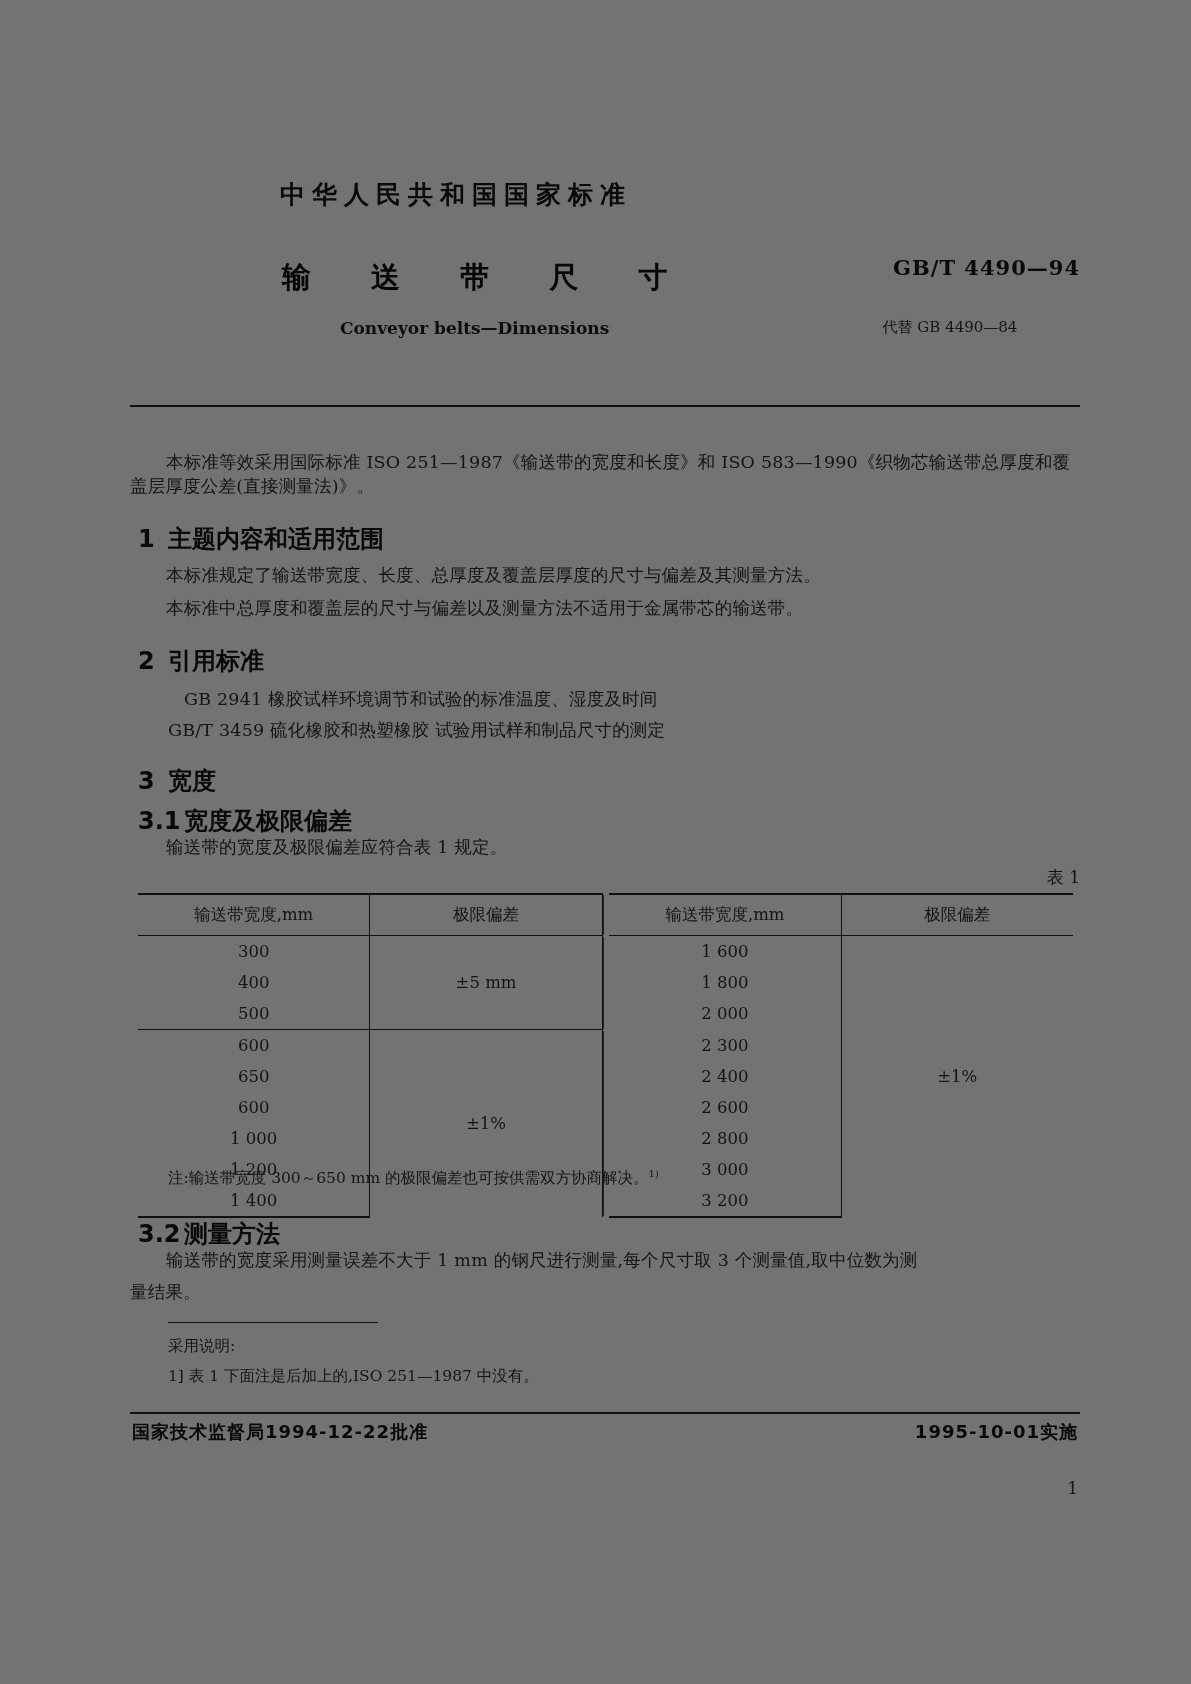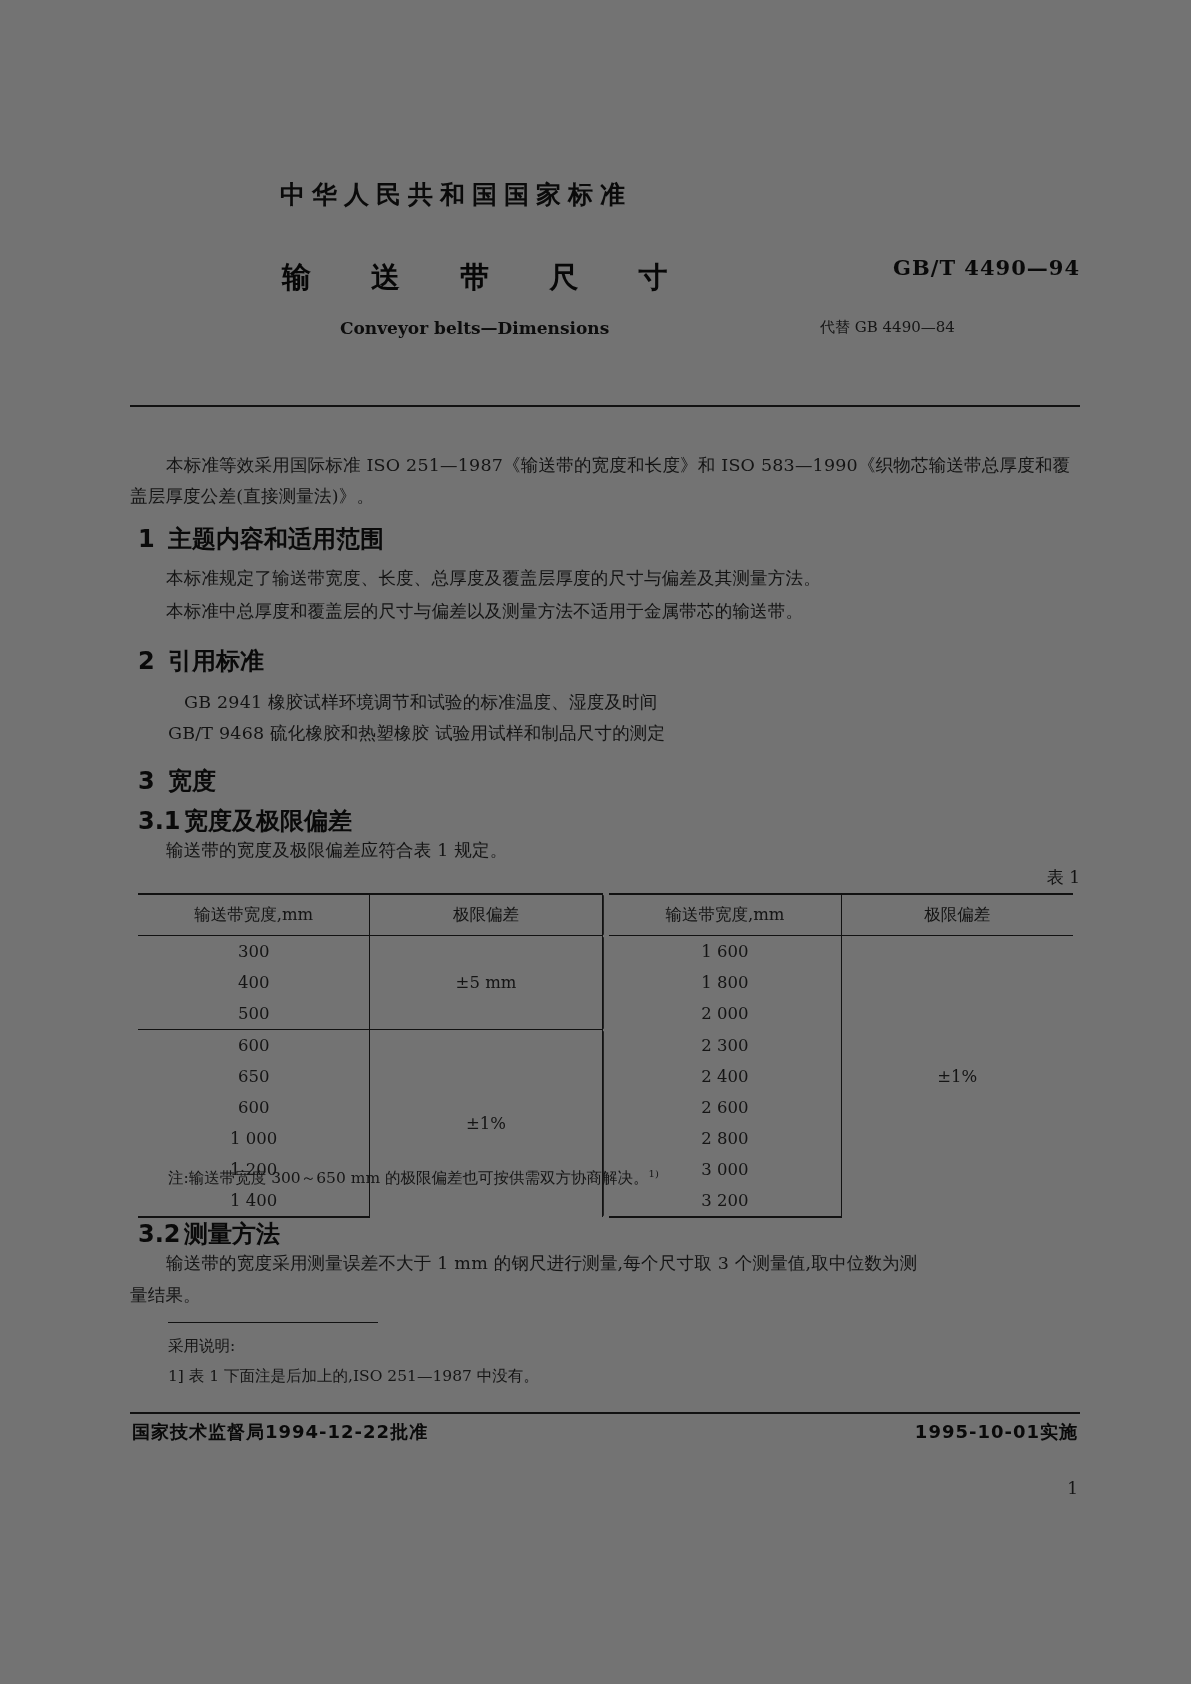--- a/index.html
+++ b/index.html
@@ -70,38 +70,38 @@
     text-align: right;
     width: 260px;
   }
   .std-replaces {
     position: absolute;
     right: 0px;
     top: 318px;
     font-family: "DejaVu Serif", "Liberation Serif", serif;
     font-size: 15px;
     color: #151515;
-    text-align: left;
+    text-align: center;
     width: 260px;
   }
 
   .rule-main {
     position: absolute;
     left: 0px;
     top: 405px;
     width: 950px;
     height: 0;
     border-top: 2px solid #111;
   }
 
   
   .para {
     position: absolute;
     font-size: 17.5px;
-    line-height: 31px;
+    line-height: 24px;
     color: #141414;
     letter-spacing: 0.2px;
   }
   .para.indent {
     text-indent: 36px;
   }
   .heading {
     position: absolute;
     font-family: "DejaVu Sans", "Liberation Sans", sans-serif;
     font-weight: bold;
@@ -270,21 +270,21 @@
     <div class="heading h-1">
       <span class="num">1</span><span>主题内容和适用范围</span>
     </div>
     <div class="para indent p-1a">本标准规定了输送带宽度、长度、总厚度及覆盖层厚度的尺寸与偏差及其测量方法。</div>
     <div class="para indent p-1b">本标准中总厚度和覆盖层的尺寸与偏差以及测量方法不适用于金属带芯的输送带。</div>
 
     <div class="heading h-2">
       <span class="num">2</span><span>引用标准</span>
     </div>
     <div class="para p-2a">GB 2941    橡胶试样环境调节和试验的标准温度、湿度及时间</div>
-    <div class="para p-2b">GB/T 9468    硫化橡胶和热塑橡胶    试验用试样和制品尺寸的测定</div>
+    <div class="para p-2b">GB/T 3459    硫化橡胶和热塑橡胶    试验用试样和制品尺寸的测定</div>
 
     <div class="heading h-3">
       <span class="num">3</span><span>宽度</span>
     </div>
 
     <div class="heading h-31">
       <span class="num sub">3.1</span><span>宽度及极限偏差</span>
     </div>
     <div class="para indent p-31">输送带的宽度及极限偏差应符合表 1 规定。</div>
 

